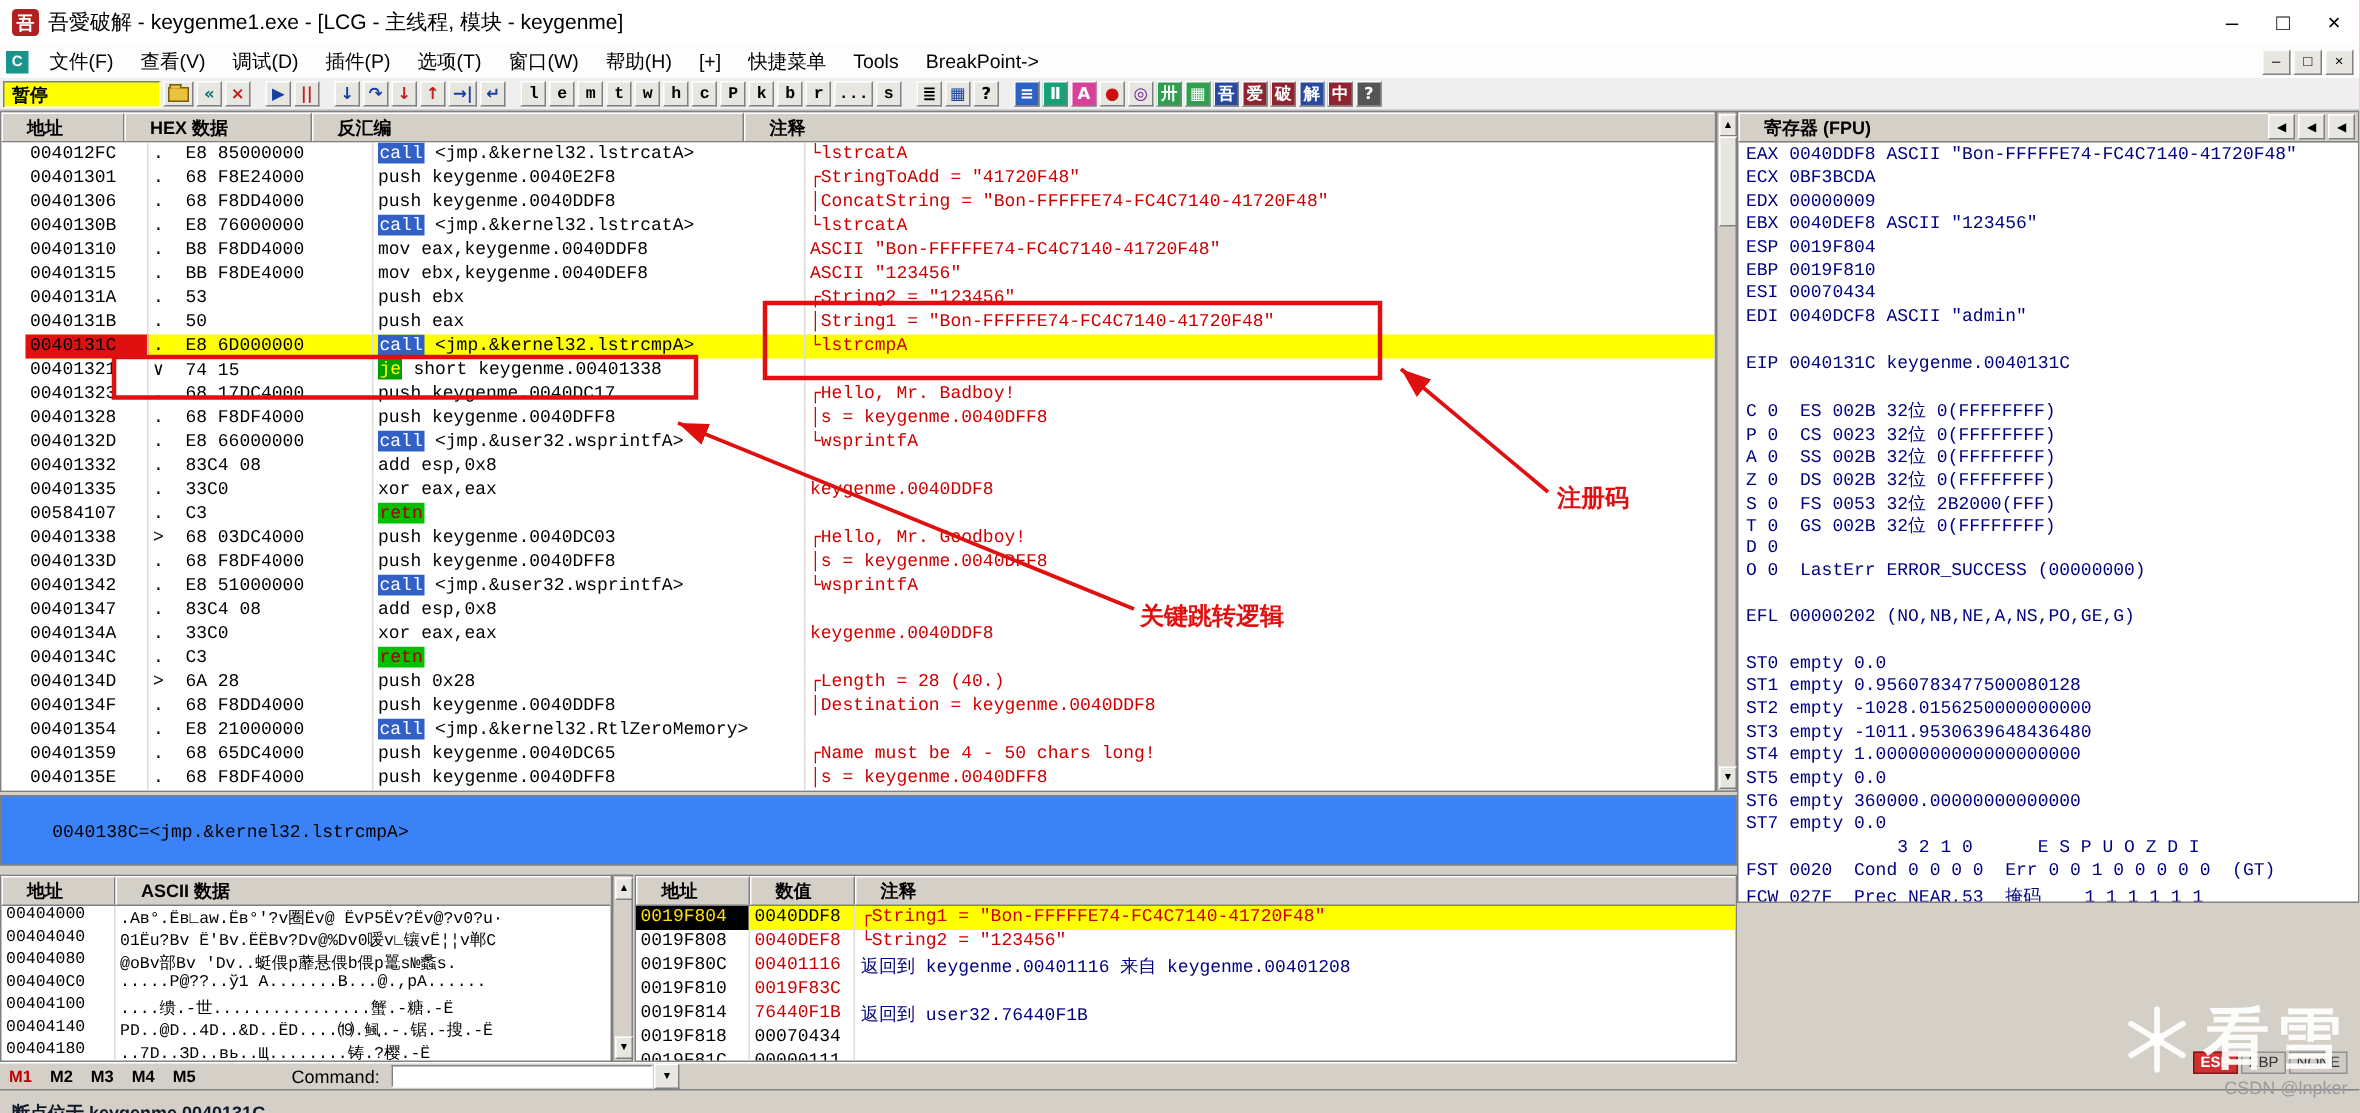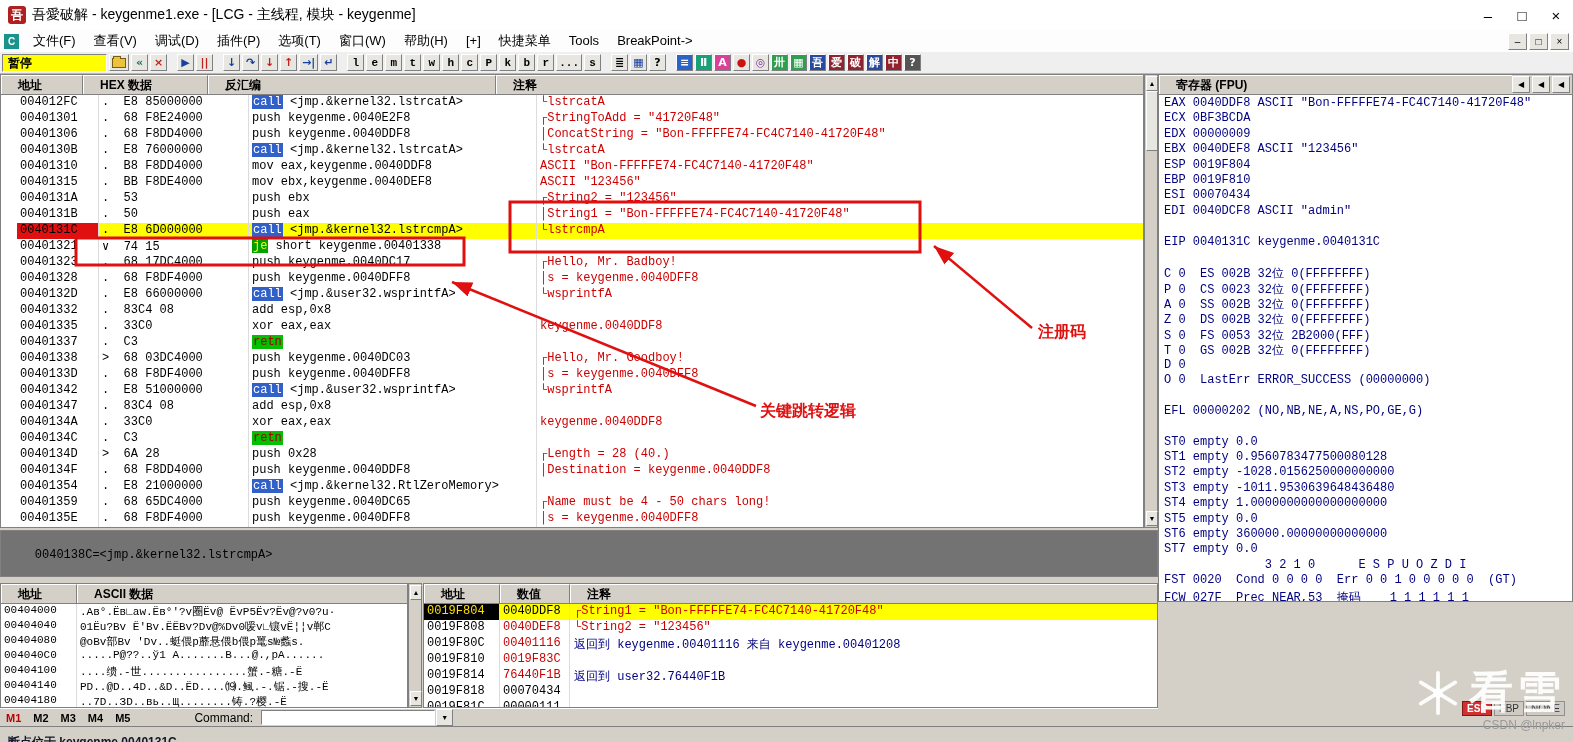--- a/index.html
+++ b/index.html
@@ -63,21 +63,21 @@
   .kw.je{background:#00a000;color:#ffff00;}
   .kw.retn{background:#00c000;color:#a00000;}
 
   
   .vscroll{position:absolute;background:#d4d0c8;border:1px solid #808080;box-sizing:border-box;}
   .sc-arrow{position:absolute;left:1px;width:10px;height:13px;border:1px solid;border-color:#fff #808080 #808080 #fff;
             background:#e8e6e0;font-size:7px;display:flex;align-items:center;justify-content:center;color:#000;}
   .sc-thumb{position:absolute;left:1px;width:10px;background:#e8e6e0;border:1px solid;border-color:#fff #808080 #808080 #fff;}
 
   
-  .infopane{position:absolute;left:0;top:530px;width:1158px;height:47px;background:#737373;
+  .infopane{position:absolute;left:0;top:530px;width:1158px;height:47px;background:#3b82f6;
             border:1px solid #808080;box-sizing:border-box;font:12px "Liberation Mono","DejaVu Sans Mono",monospace;
             color:#000;padding:3px 5px;white-space:pre;}
 
   
   .regs{left:1158px;top:74px;width:415px;height:528px;}
   .reg-lines{padding-top:1px;}
   .reg-line{height:15.4px;line-height:15.4px;font:12px "Liberation Mono","DejaVu Sans Mono",monospace;
             color:#000080;white-space:pre;padding-left:5px;overflow:hidden;}
   .reg-btn{width:16px;height:15px;margin:1px 2px 0 0;border:1px solid;border-color:#fff #808080 #808080 #fff;
            background:#e8e6e0;font-size:8px;display:flex;align-items:center;justify-content:center;}
@@ -243,21 +243,21 @@
         <div class="drow"><span class="c a">00401315</span><span class="c h">.  BB F8DE4000</span><span class="c m">mov ebx,keygenme.0040DEF8</span><span class="c cm">ASCII "123456"</span></div>
         <div class="drow"><span class="c a">0040131A</span><span class="c h">.  53</span><span class="c m">push ebx</span><span class="c cm">┌String2 = "123456"</span></div>
         <div class="drow"><span class="c a">0040131B</span><span class="c h">.  50</span><span class="c m">push eax</span><span class="c cm">│String1 = "Bon-FFFFFE74-FC4C7140-41720F48"</span></div>
         <div class="drow cur"><span class="c a">0040131C</span><span class="c h">.  E8 6D000000</span><span class="c m"><i class="kw call">call</i> &lt;jmp.&amp;kernel32.lstrcmpA&gt;</span><span class="c cm">└lstrcmpA</span></div>
         <div class="drow"><span class="c a">00401321</span><span class="c h">∨  74 15</span><span class="c m"><i class="kw je">je</i> short keygenme.00401338</span><span class="c cm"></span></div>
         <div class="drow"><span class="c a">00401323</span><span class="c h">.  68 17DC4000</span><span class="c m">push keygenme.0040DC17</span><span class="c cm">┌Hello, Mr. Badboy!</span></div>
         <div class="drow"><span class="c a">00401328</span><span class="c h">.  68 F8DF4000</span><span class="c m">push keygenme.0040DFF8</span><span class="c cm">│s = keygenme.0040DFF8</span></div>
         <div class="drow"><span class="c a">0040132D</span><span class="c h">.  E8 66000000</span><span class="c m"><i class="kw call">call</i> &lt;jmp.&amp;user32.wsprintfA&gt;</span><span class="c cm">└wsprintfA</span></div>
         <div class="drow"><span class="c a">00401332</span><span class="c h">.  83C4 08</span><span class="c m">add esp,0x8</span><span class="c cm"></span></div>
         <div class="drow"><span class="c a">00401335</span><span class="c h">.  33C0</span><span class="c m">xor eax,eax</span><span class="c cm">keygenme.0040DDF8</span></div>
-        <div class="drow"><span class="c a">00401337</span><span class="c h">.  C3</span><span class="c m"><i class="kw retn">retn</i></span><span class="c cm"></span></div>
+        <div class="drow"><span class="c a">00584107</span><span class="c h">.  C3</span><span class="c m"><i class="kw retn">retn</i></span><span class="c cm"></span></div>
         <div class="drow"><span class="c a">00401338</span><span class="c h">&gt;  68 03DC4000</span><span class="c m">push keygenme.0040DC03</span><span class="c cm">┌Hello, Mr. Goodboy!</span></div>
         <div class="drow"><span class="c a">0040133D</span><span class="c h">.  68 F8DF4000</span><span class="c m">push keygenme.0040DFF8</span><span class="c cm">│s = keygenme.0040DFF8</span></div>
         <div class="drow"><span class="c a">00401342</span><span class="c h">.  E8 51000000</span><span class="c m"><i class="kw call">call</i> &lt;jmp.&amp;user32.wsprintfA&gt;</span><span class="c cm">└wsprintfA</span></div>
         <div class="drow"><span class="c a">00401347</span><span class="c h">.  83C4 08</span><span class="c m">add esp,0x8</span><span class="c cm"></span></div>
         <div class="drow"><span class="c a">0040134A</span><span class="c h">.  33C0</span><span class="c m">xor eax,eax</span><span class="c cm">keygenme.0040DDF8</span></div>
         <div class="drow"><span class="c a">0040134C</span><span class="c h">.  C3</span><span class="c m"><i class="kw retn">retn</i></span><span class="c cm"></span></div>
         <div class="drow"><span class="c a">0040134D</span><span class="c h">&gt;  6A 28</span><span class="c m">push 0x28</span><span class="c cm">┌Length = 28 (40.)</span></div>
         <div class="drow"><span class="c a">0040134F</span><span class="c h">.  68 F8DD4000</span><span class="c m">push keygenme.0040DDF8</span><span class="c cm">│Destination = keygenme.0040DDF8</span></div>
         <div class="drow"><span class="c a">00401354</span><span class="c h">.  E8 21000000</span><span class="c m"><i class="kw call">call</i> &lt;jmp.&amp;kernel32.RtlZeroMemory&gt;</span></div>
         <div class="drow"><span class="c a">00401359</span><span class="c h">.  68 65DC4000</span><span class="c m">push keygenme.0040DC65</span><span class="c cm">┌Name must be 4 - 50 chars long!</span></div>

